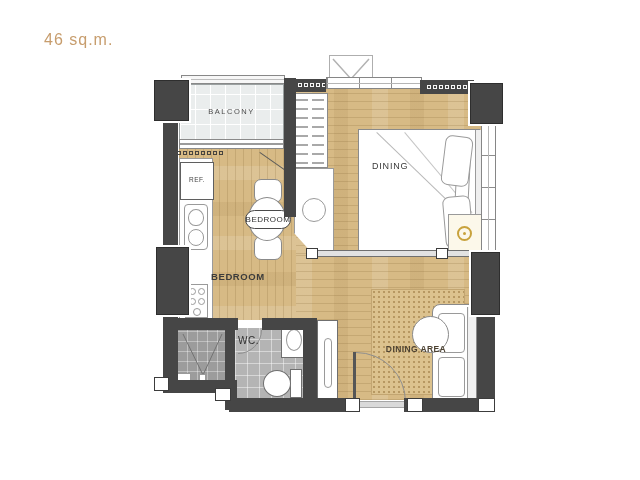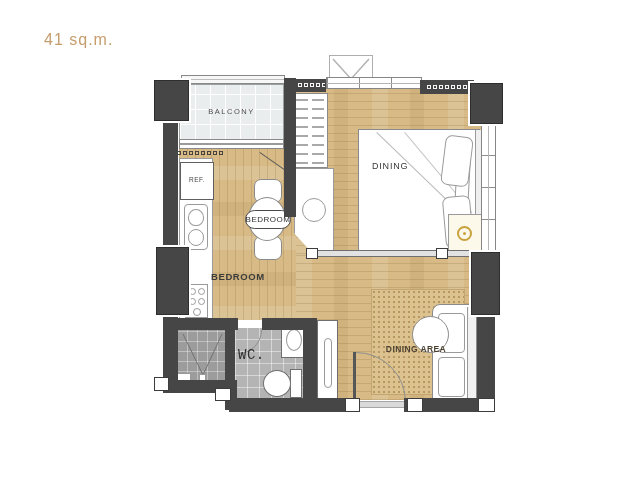--- a/index.html
+++ b/index.html
@@ -169,21 +169,21 @@
   <div class="wblock" style="left:154px;top:377px;width:15px;height:14px;"></div>
   <div class="wblock" style="left:215px;top:388px;width:16px;height:13px;"></div>
   <div class="wblock" style="left:345px;top:398px;width:15px;height:14px;"></div>
   <div class="wblock" style="left:407px;top:398px;width:16px;height:14px;"></div>
   <div class="wblock" style="left:478px;top:398px;width:17px;height:14px;"></div>
 
   <div class="lbl" style="left:179px;top:107px;width:105px;text-align:center;font-size:7.5px;letter-spacing:1.5px;color:#4e4e4e;">BALCONY</div>
   <div class="lbl" style="left:372px;top:161px;font-size:9px;letter-spacing:.8px;">DINING</div>
   <div class="lbl" style="left:245px;top:215px;width:46px;text-align:center;font-size:8px;letter-spacing:.5px;color:#2f2f2f;">BEDROOM</div>
   <div class="lbl" style="left:211px;top:271px;font-size:9.5px;font-weight:700;letter-spacing:.6px;color:#3b3b3b;">BEDROOM</div>
-  <div class="lbl" style="left:238px;top:347px;font-size:14px;letter-spacing:.5px;color:#2f2f2f;font-family:Liberation Mono, monospace;">WC.</div>
+  <div class="lbl" style="left:238px;top:335px;font-size:10px;letter-spacing:.5px;color:#2f2f2f;">WC.</div>
   <div class="lbl" style="left:371px;top:344px;width:90px;text-align:center;font-size:8.5px;font-weight:700;letter-spacing:.4px;color:#4d4232;">DINING AREA</div>
   <div class="lbl" style="left:180px;top:176px;width:34px;text-align:center;font-size:6.5px;letter-spacing:.5px;color:#444;">REF.</div>
 
   <div class="abs" style="left:44px;top:30px;">
-    <div style="font-size:16px;letter-spacing:1px;color:var(--accent,#c79d6d);margin-top:1px;">41 sq.m.</div>
+    <div style="font-size:16px;letter-spacing:1px;color:var(--accent,#c79d6d);margin-top:1px;">46 sq.m.</div>
   </div>
 
 </div>
 
 </body></html>

